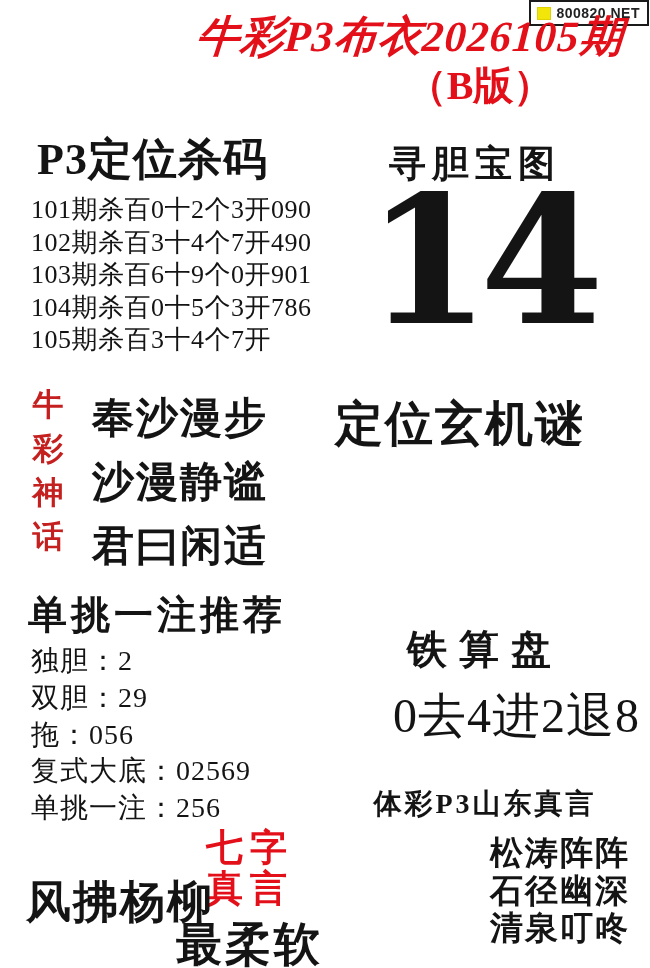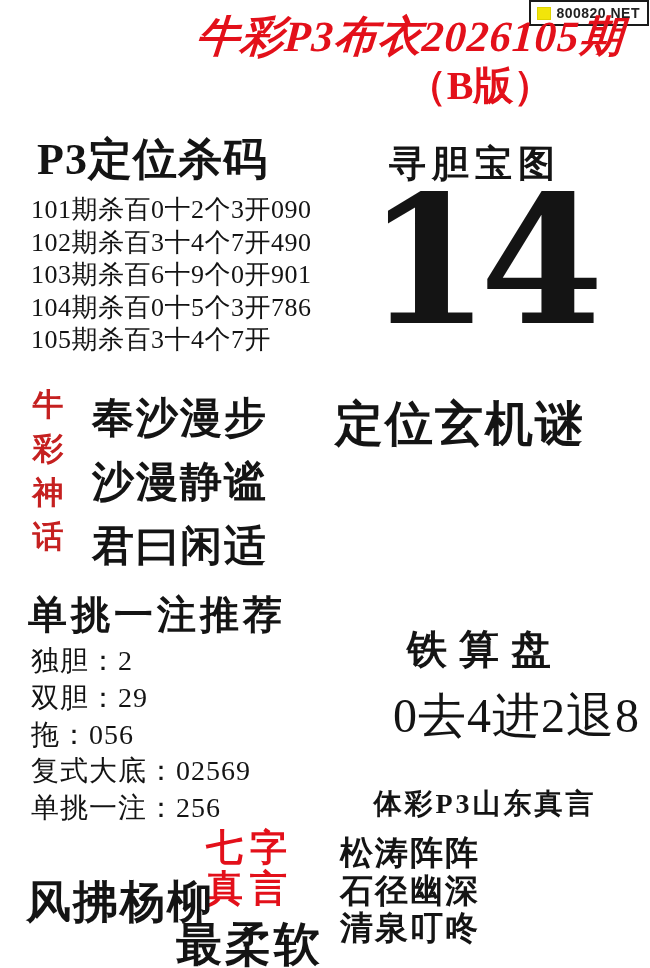--- a/index.html
+++ b/index.html
@@ -85,21 +85,21 @@
     font-size:178px; line-height:162px; font-weight:bold;
     letter-spacing:-10px;
   }
   .mystery-title { top:392px; left:335px; width:300px; font-size:48px; font-weight:bold; letter-spacing:2px; white-space:nowrap; }
   .mystery-rows { top:462px; left:356px; font-size:33px; line-height:41.5px; letter-spacing:1px; white-space:nowrap; }
 
   .abacus-title { top:622px; left:340px; width:290px; text-align:center; font-size:40px; font-weight:bold; letter-spacing:12px; white-space:nowrap; }
   .abacus-formula { top:684px; left:330px; width:310px; text-align:right; font-size:48px; letter-spacing:1px; white-space:nowrap; }
 
   .truth-title { top:785px; left:335px; width:300px; text-align:center; font-size:28px; font-weight:bold; letter-spacing:3px; white-space:nowrap; }
-  .truth-lines { top:835px; left:340px; width:290px; text-align:left; font-size:33px; font-weight:bold; line-height:37.5px; letter-spacing:2px; white-space:nowrap; }
+  .truth-lines { top:835px; left:340px; width:290px; text-align:right; font-size:33px; font-weight:bold; line-height:37.5px; letter-spacing:2px; white-space:nowrap; }
 </style>
 </head>
 <body>
 
 <div class="page" style="--red: #e3101a; --dark-red: #c52020; --black: #141414; --yellow: #f2e50a;">
 
   <div class="abs badge">
     <span class="yellow-sq"></span>
     <span>800820.NET</span>
   </div>

